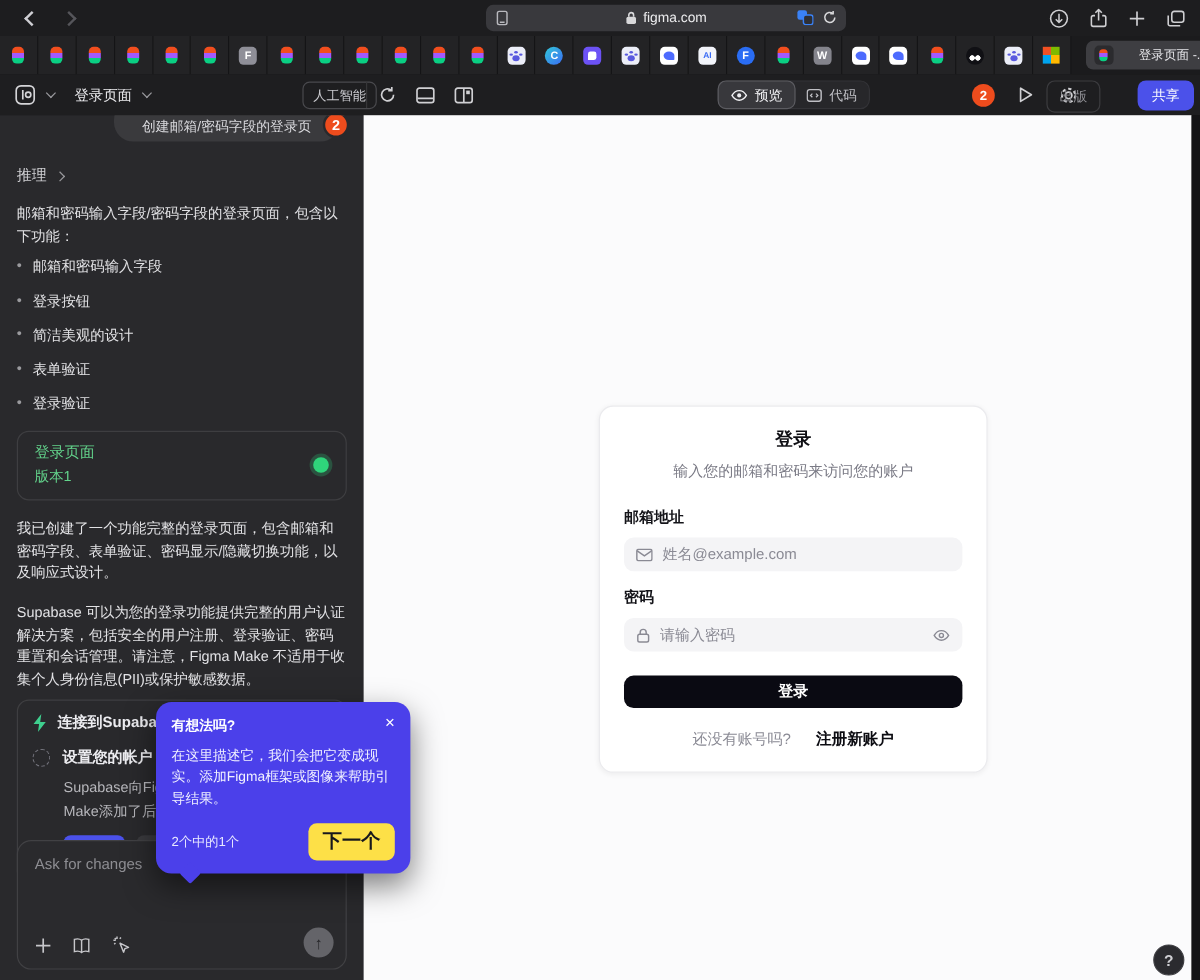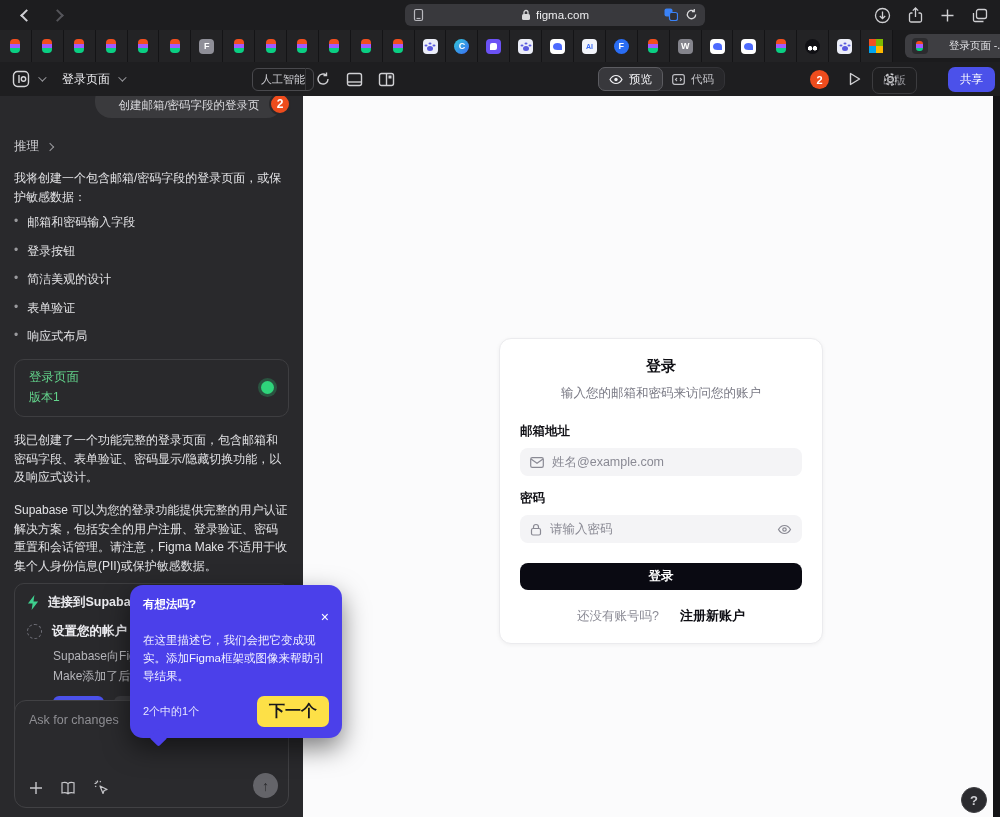--- a/index.html
+++ b/index.html
@@ -88,21 +88,21 @@
   .btn-cancel{background:#3a3a3e;color:#d2d2d6;font-size:11.5px;padding:6px 13px;border-radius:6px;}
   .composer{position:absolute;left:14px;top:604px;width:275px;height:108px;border:1px solid #414144;border-radius:12px;background:#2a2a2d;}
   .composer textarea{position:absolute;left:0;top:0;width:100%;height:62px;background:transparent;border:none;outline:none;resize:none;padding:12px 14px;font-family:inherit;font-size:12.5px;color:#ddd;}
   .composer textarea::placeholder{color:#8e8e93;}
   .composer-icons{position:absolute;left:14px;bottom:11px;display:flex;align-items:center;gap:17px;}
   .send-btn{position:absolute;right:10px;bottom:9px;width:25px;height:25px;border-radius:50%;background:#646469;color:#28282b;font-size:14px;font-weight:bold;display:flex;align-items:center;justify-content:center;}
 
   
   .tooltip{position:absolute;left:130px;top:585px;width:212px;background:var(--tooltip);border-radius:13px;padding:12px 13px 11px;box-shadow:0 10px 26px rgba(0,0,0,.5);z-index:40;color:#fff;}
   .tooltip::after{content:"";position:absolute;left:22px;bottom:-6px;width:13px;height:13px;background:var(--tooltip);transform:rotate(45deg);border-radius:2px;}
-  .tt-head{display:flex;align-items:flex-start;flex-direction:column;}
+  .tt-head{display:flex;align-items:flex-start;}
   .tt-title{font-size:11.5px;font-weight:bold;}
   .tt-close{margin-left:auto;font-size:14px;line-height:10px;color:#fff;}
   .tt-body{margin-top:10px;font-size:11.5px;line-height:1.55;color:#f1f1ff;}
   .tt-foot{margin-top:11px;display:flex;align-items:center;}
   .tt-progress{font-size:11px;color:#e8e8ff;}
   .tt-next{margin-left:auto;background:#fde047;color:#17171c;font-size:16px;font-weight:bold;padding:5px 12px;border-radius:7px;}
 
   
   .canvas{position:absolute;left:303px;top:96px;width:690px;height:721px;background:#fbfbfc;}
   .right-strip{position:absolute;left:993px;top:96px;width:7px;height:721px;background:#141416;}
@@ -328,36 +328,36 @@
   </div>
 
   <div class="sidebar">
     <div class="user-bubble">创建邮箱/密码字段的登录页</div>
     <div class="count-badge">2</div>
     <div class="side-scroll">
       <div class="reasoning">
         <span>推理</span>
         <span class="chev-right"></span>
       </div>
-      <p class="side-p">我将创建一个包含邮箱/密码字段的登录页面，或保护敏感数据：</p>
+      <p class="side-p">邮箱和密码输入字段/密码字段的登录页面，包含以下功能：</p>
       <ul class="feat-list">
         <li>
             <span>邮箱和密码输入字段</span>
           </li>
         <li>
             <span>登录按钮</span>
           </li>
         <li>
             <span>简洁美观的设计</span>
           </li>
         <li>
             <span>表单验证</span>
           </li>
         <li>
-            <span>响应式布局</span>
+            <span>登录验证</span>
           </li>
       </ul>
       <div class="version-card">
         <span class="vtxt">
           <span class="vtitle">登录页面</span>
           <span class="vver">版本1</span>
         </span>
         <span class="vdot"></span>
       </div>
       <p class="side-p">我已创建了一个功能完整的登录页面，包含邮箱和密码字段、表单验证、密码显示/隐藏切换功能，以及响应式设计。</p>

